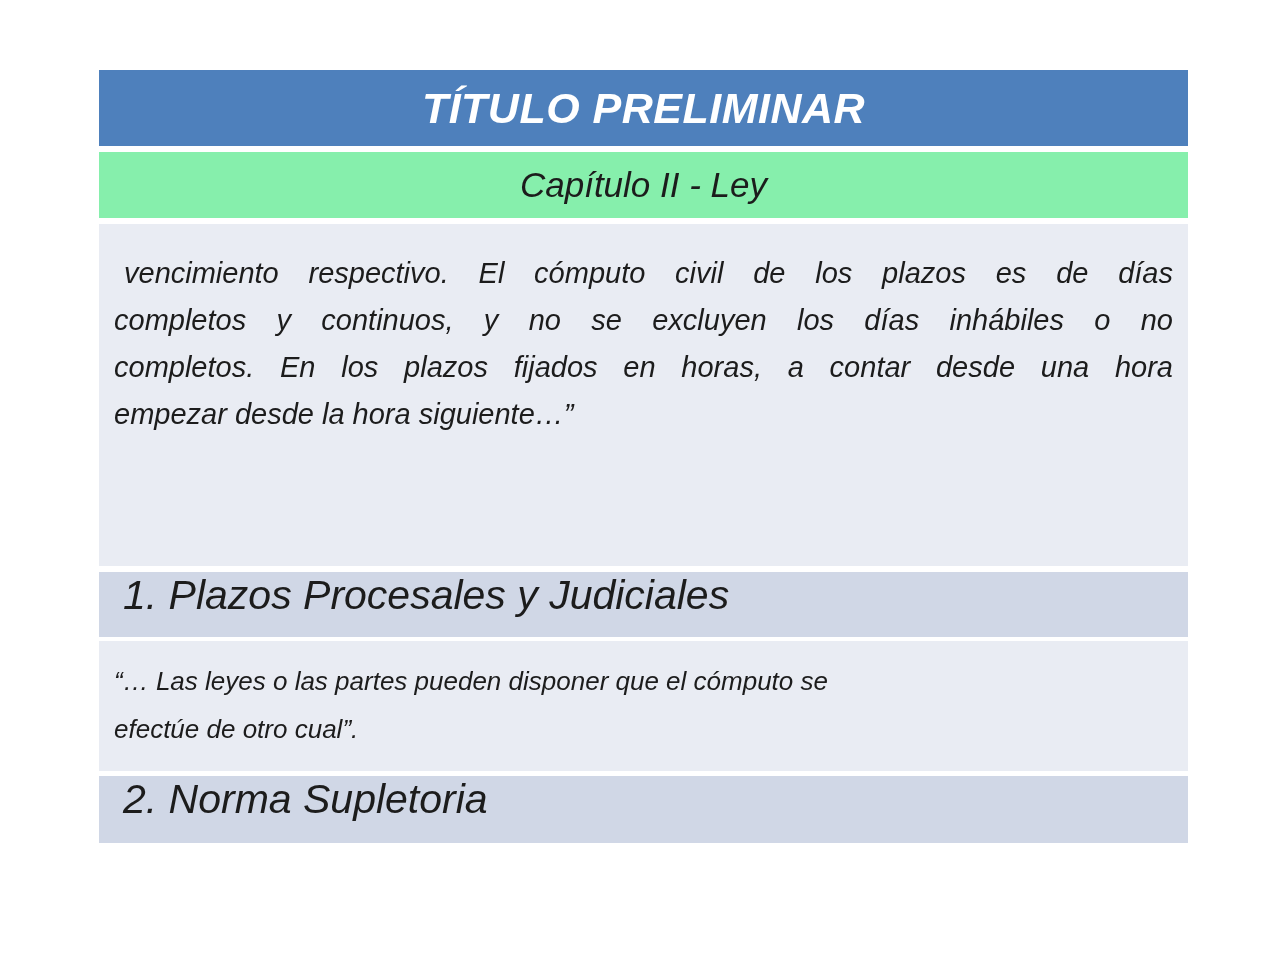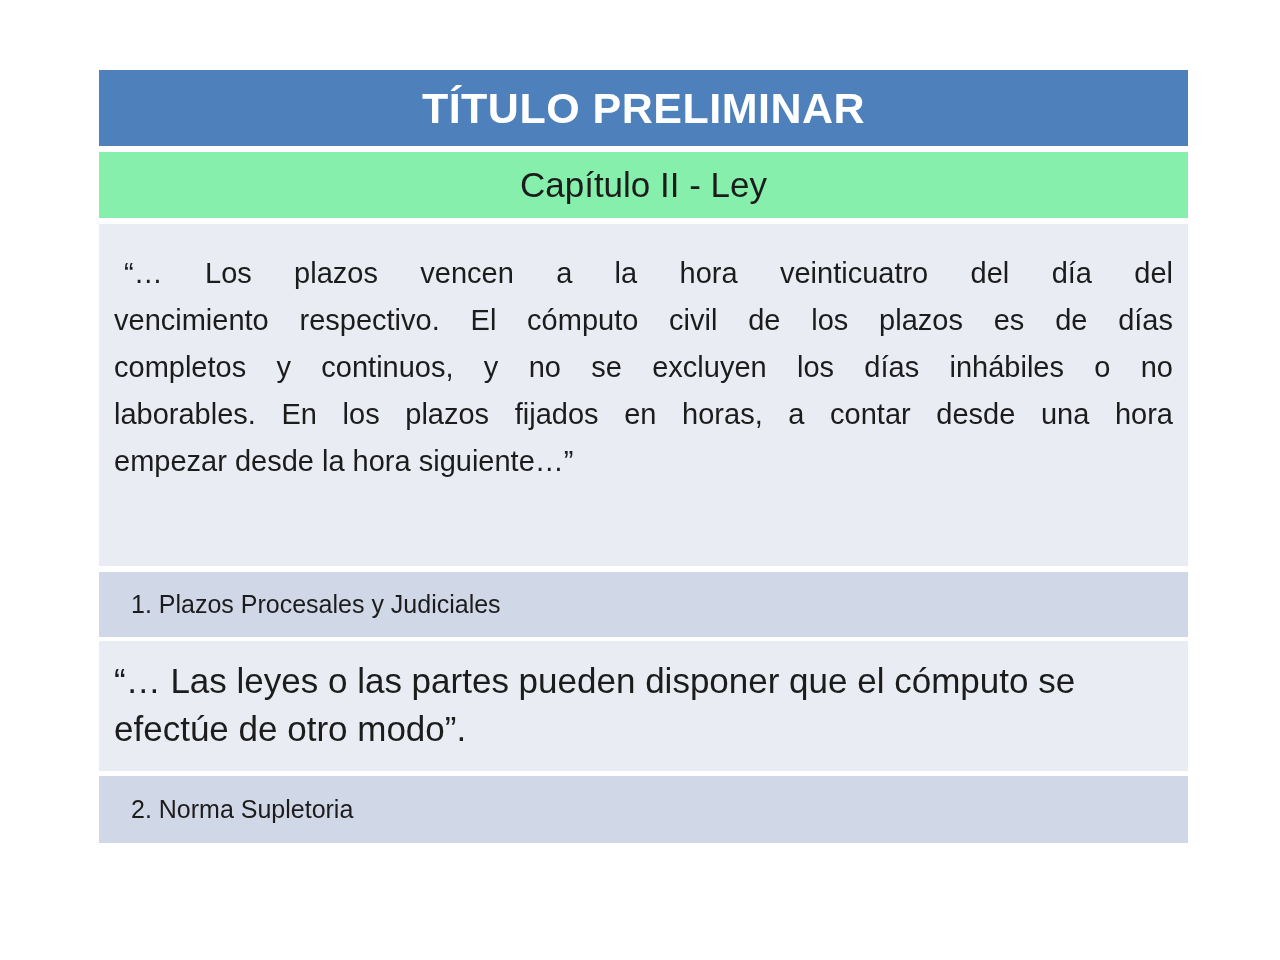--- a/index.html
+++ b/index.html
@@ -9,20 +9,21 @@
     width: 1280px;
     height: 960px;
     font-family: "Liberation Sans", "DejaVu Sans", sans-serif;
     overflow: hidden;
   }
   .slide {
     position: relative;
     width: 1280px;
     height: 694px;
     background: #ffffff;
+    font-style: italic;
   }
   .law-table {
     position: absolute;
     left: 99px;
     top: 70px;
     width: 1089px;
   }
   .row {
     box-sizing: border-box;
     width: 100%;
@@ -54,37 +55,37 @@
     margin-bottom: 6px;
     background: #E9ECF3;
     color: #1c1c1c;
     padding: 26px 15px 0 15px;
     font-size: 29px;
     line-height: 47px;
   }
   .row-section {
     background: #D0D7E6;
     color: #1c1c1c;
-    font-size: 25px;
+    font-size: 41px;
     display: flex;
-    align-items: center;
+    align-items: flex-start;
     justify-content: flex-start;
-    padding-left: 32px;
+    padding-left: 24px;
   }
   .row-section1 {
     height: 65px;
     margin-bottom: 4px;
   }
   .row-quote2 {
     height: 130px;
     margin-bottom: 5px;
     background: #E9ECF3;
     color: #1c1c1c;
     padding: 16px 15px 0 15px;
-    font-size: 35px;
+    font-size: 26px;
     line-height: 48px;
     text-align: left;
   }
   .row-section2 {
     height: 67px;
   }
   
   .q-justified .qline {
     text-align: justify;
     text-align-last: justify;
@@ -104,34 +105,33 @@
 
     <div class="row row-title">
       <span>TÍTULO PRELIMINAR</span>
     </div>
 
     <div class="row row-chapter">
       <span>Capítulo II - Ley</span>
     </div>
 
     <div class="row row-quote1 q-justified">
-        <div class="qline">“… Los plazos vencen a la hora veinticuatro del día del</div>
         <div class="qline">vencimiento respectivo. El cómputo civil de los plazos es de días</div>
         <div class="qline">completos y continuos, y no se excluyen los días inhábiles o no</div>
-        <div class="qline">laborables. En los plazos fijados en horas, a contar desde una hora</div>
+        <div class="qline">completos. En los plazos fijados en horas, a contar desde una hora</div>
         <div class="qline last">empezar desde la hora siguiente…”</div>
       </div>
 
     <div class="row row-section row-section1">
       <span>1. Plazos Procesales y Judiciales</span>
     </div>
 
     <div class="row row-quote2">
         <div class="qline">“… Las leyes o las partes pueden disponer que el cómputo se</div>
-        <div class="qline last">efectúe de otro modo”.</div>
+        <div class="qline last">efectúe de otro cual”.</div>
       </div>
 
     <div class="row row-section row-section2">
       <span>2. Norma Supletoria</span>
     </div>
 
   </div>
 </div>
 
 </body></html>

